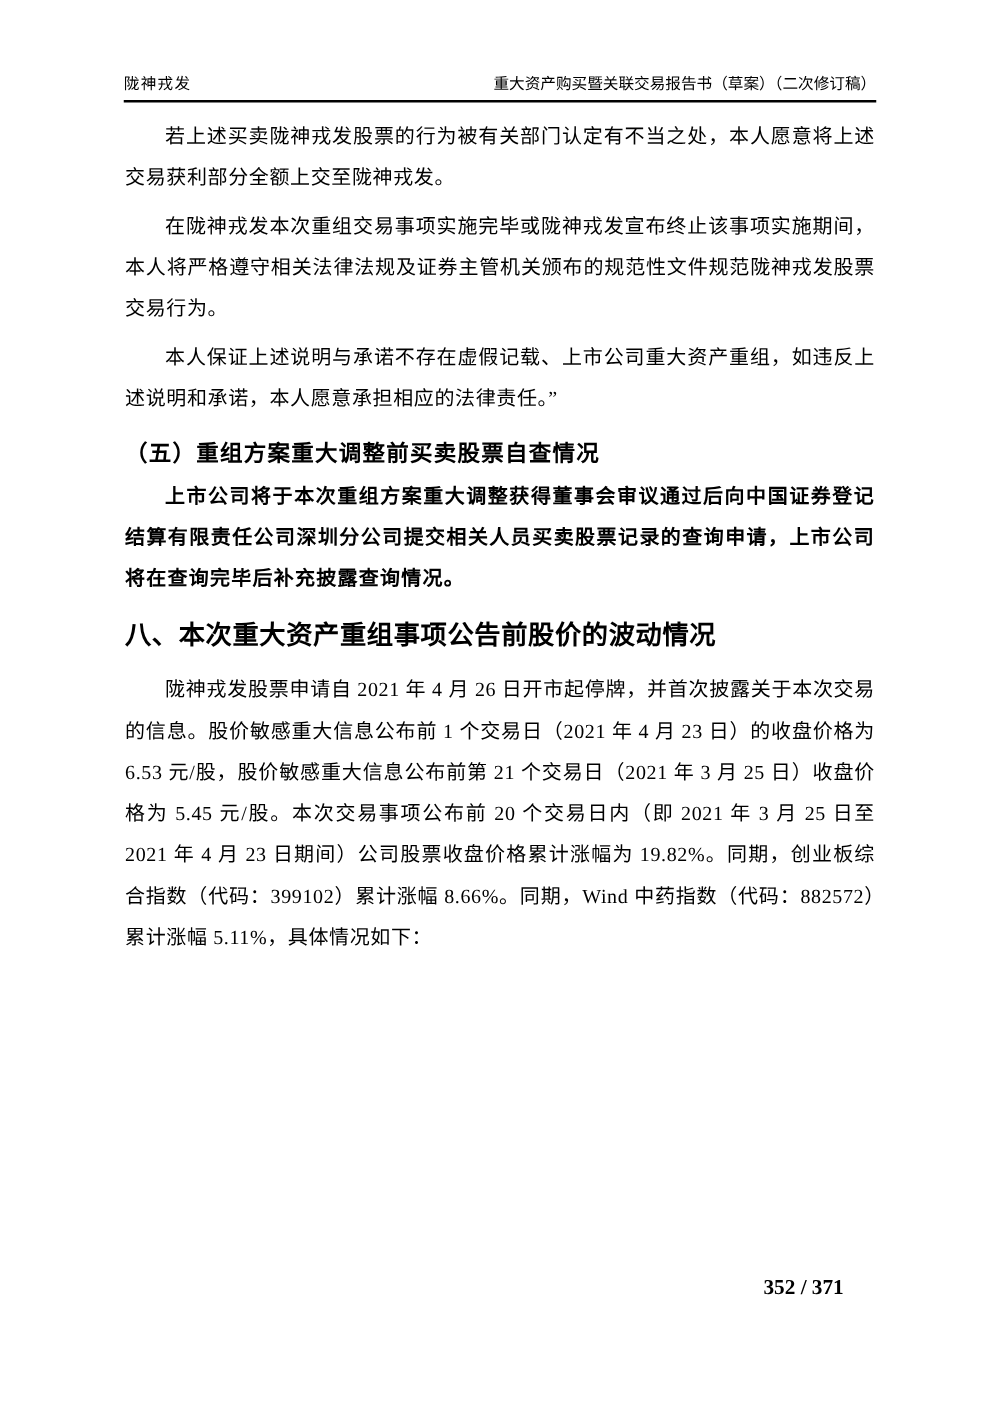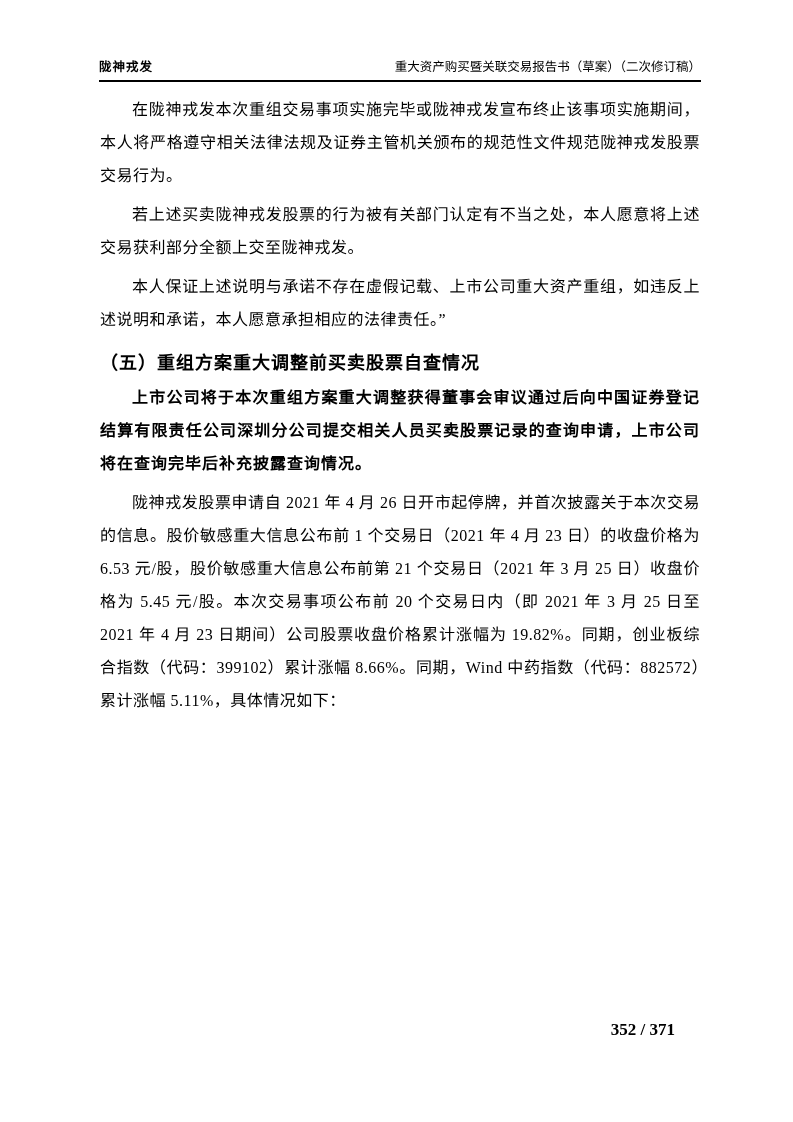--- a/index.html
+++ b/index.html
@@ -21,21 +21,21 @@
     left: 99px;
     right: 92px;
     top: 56px;
     display: flex;
     justify-content: space-between;
     align-items: flex-end;
     font-size: 12.5px;
     padding-bottom: 5px;
     border-bottom: 2px solid #000000;
   }
-  .header .company { letter-spacing: 1px; font-weight: bold; }
+  .header .company { letter-spacing: 1px; }
   .content {
     position: absolute;
     left: 100px;
     width: 600px;
     top: 93px;
   }
   .para {
     font-size: 16px;
     line-height: 33px;
     text-align: justify;
@@ -78,31 +78,32 @@
 <div class="page">
 
   <div class="header">
     <span class="company">陇神戎发</span>
     <span class="report-title">重大资产购买暨关联交易报告书（草案）（二次修订稿）</span>
   </div>
 
   <div class="content">
 
 
+    <p class="para">若上述买卖陇神戎发股票的行为被有关部门认定有不当之处，本人愿意将上述交易获利部分全额上交至陇神戎发。</p>
+
     <p class="para">在陇神戎发本次重组交易事项实施完毕或陇神戎发宣布终止该事项实施期间，本人将严格遵守相关法律法规及证券主管机关颁布的规范性文件规范陇神戎发股票交易行为。</p>
-
-    <p class="para">若上述买卖陇神戎发股票的行为被有关部门认定有不当之处，本人愿意将上述交易获利部分全额上交至陇神戎发。</p>
 
     <p class="para">本人保证上述说明与承诺不存在虚假记载、上市公司重大资产重组，如违反上述说明和承诺，本人愿意承担相应的法律责任。”</p>
 
     <h3 class="h-l2">（五）重组方案重大调整前买卖股票自查情况</h3>
 
 
     <p class="para kai-bold">上市公司将于本次重组方案重大调整获得董事会审议通过后向中国证券登记结算有限责任公司深圳分公司提交相关人员买卖股票记录的查询申请，上市公司将在查询完毕后补充披露查询情况。</p>
 
+    <h2 class="h-l1">八、本次重大资产重组事项公告前股价的波动情况</h2>
 
     <p class="para">陇神戎发股票申请自 2021 年 4 月 26 日开市起停牌，并首次披露关于本次交易的信息。股价敏感重大信息公布前 1 个交易日（2021 年 4 月 23 日）的收盘价格为 6.53 元/股，股价敏感重大信息公布前第 21 个交易日（2021 年 3 月 25 日）收盘价格为 5.45 元/股。本次交易事项公布前 20 个交易日内（即 2021 年 3 月 25 日至 2021 年 4 月 23 日期间）公司股票收盘价格累计涨幅为 19.82%。同期，创业板综合指数（代码：399102）累计涨幅 8.66%。同期，Wind 中药指数（代码：882572）累计涨幅 5.11%，具体情况如下：</p>
 
   </div>
 
   <div class="footer">352 / 371</div>
 
 </div>
 
 </body></html>

